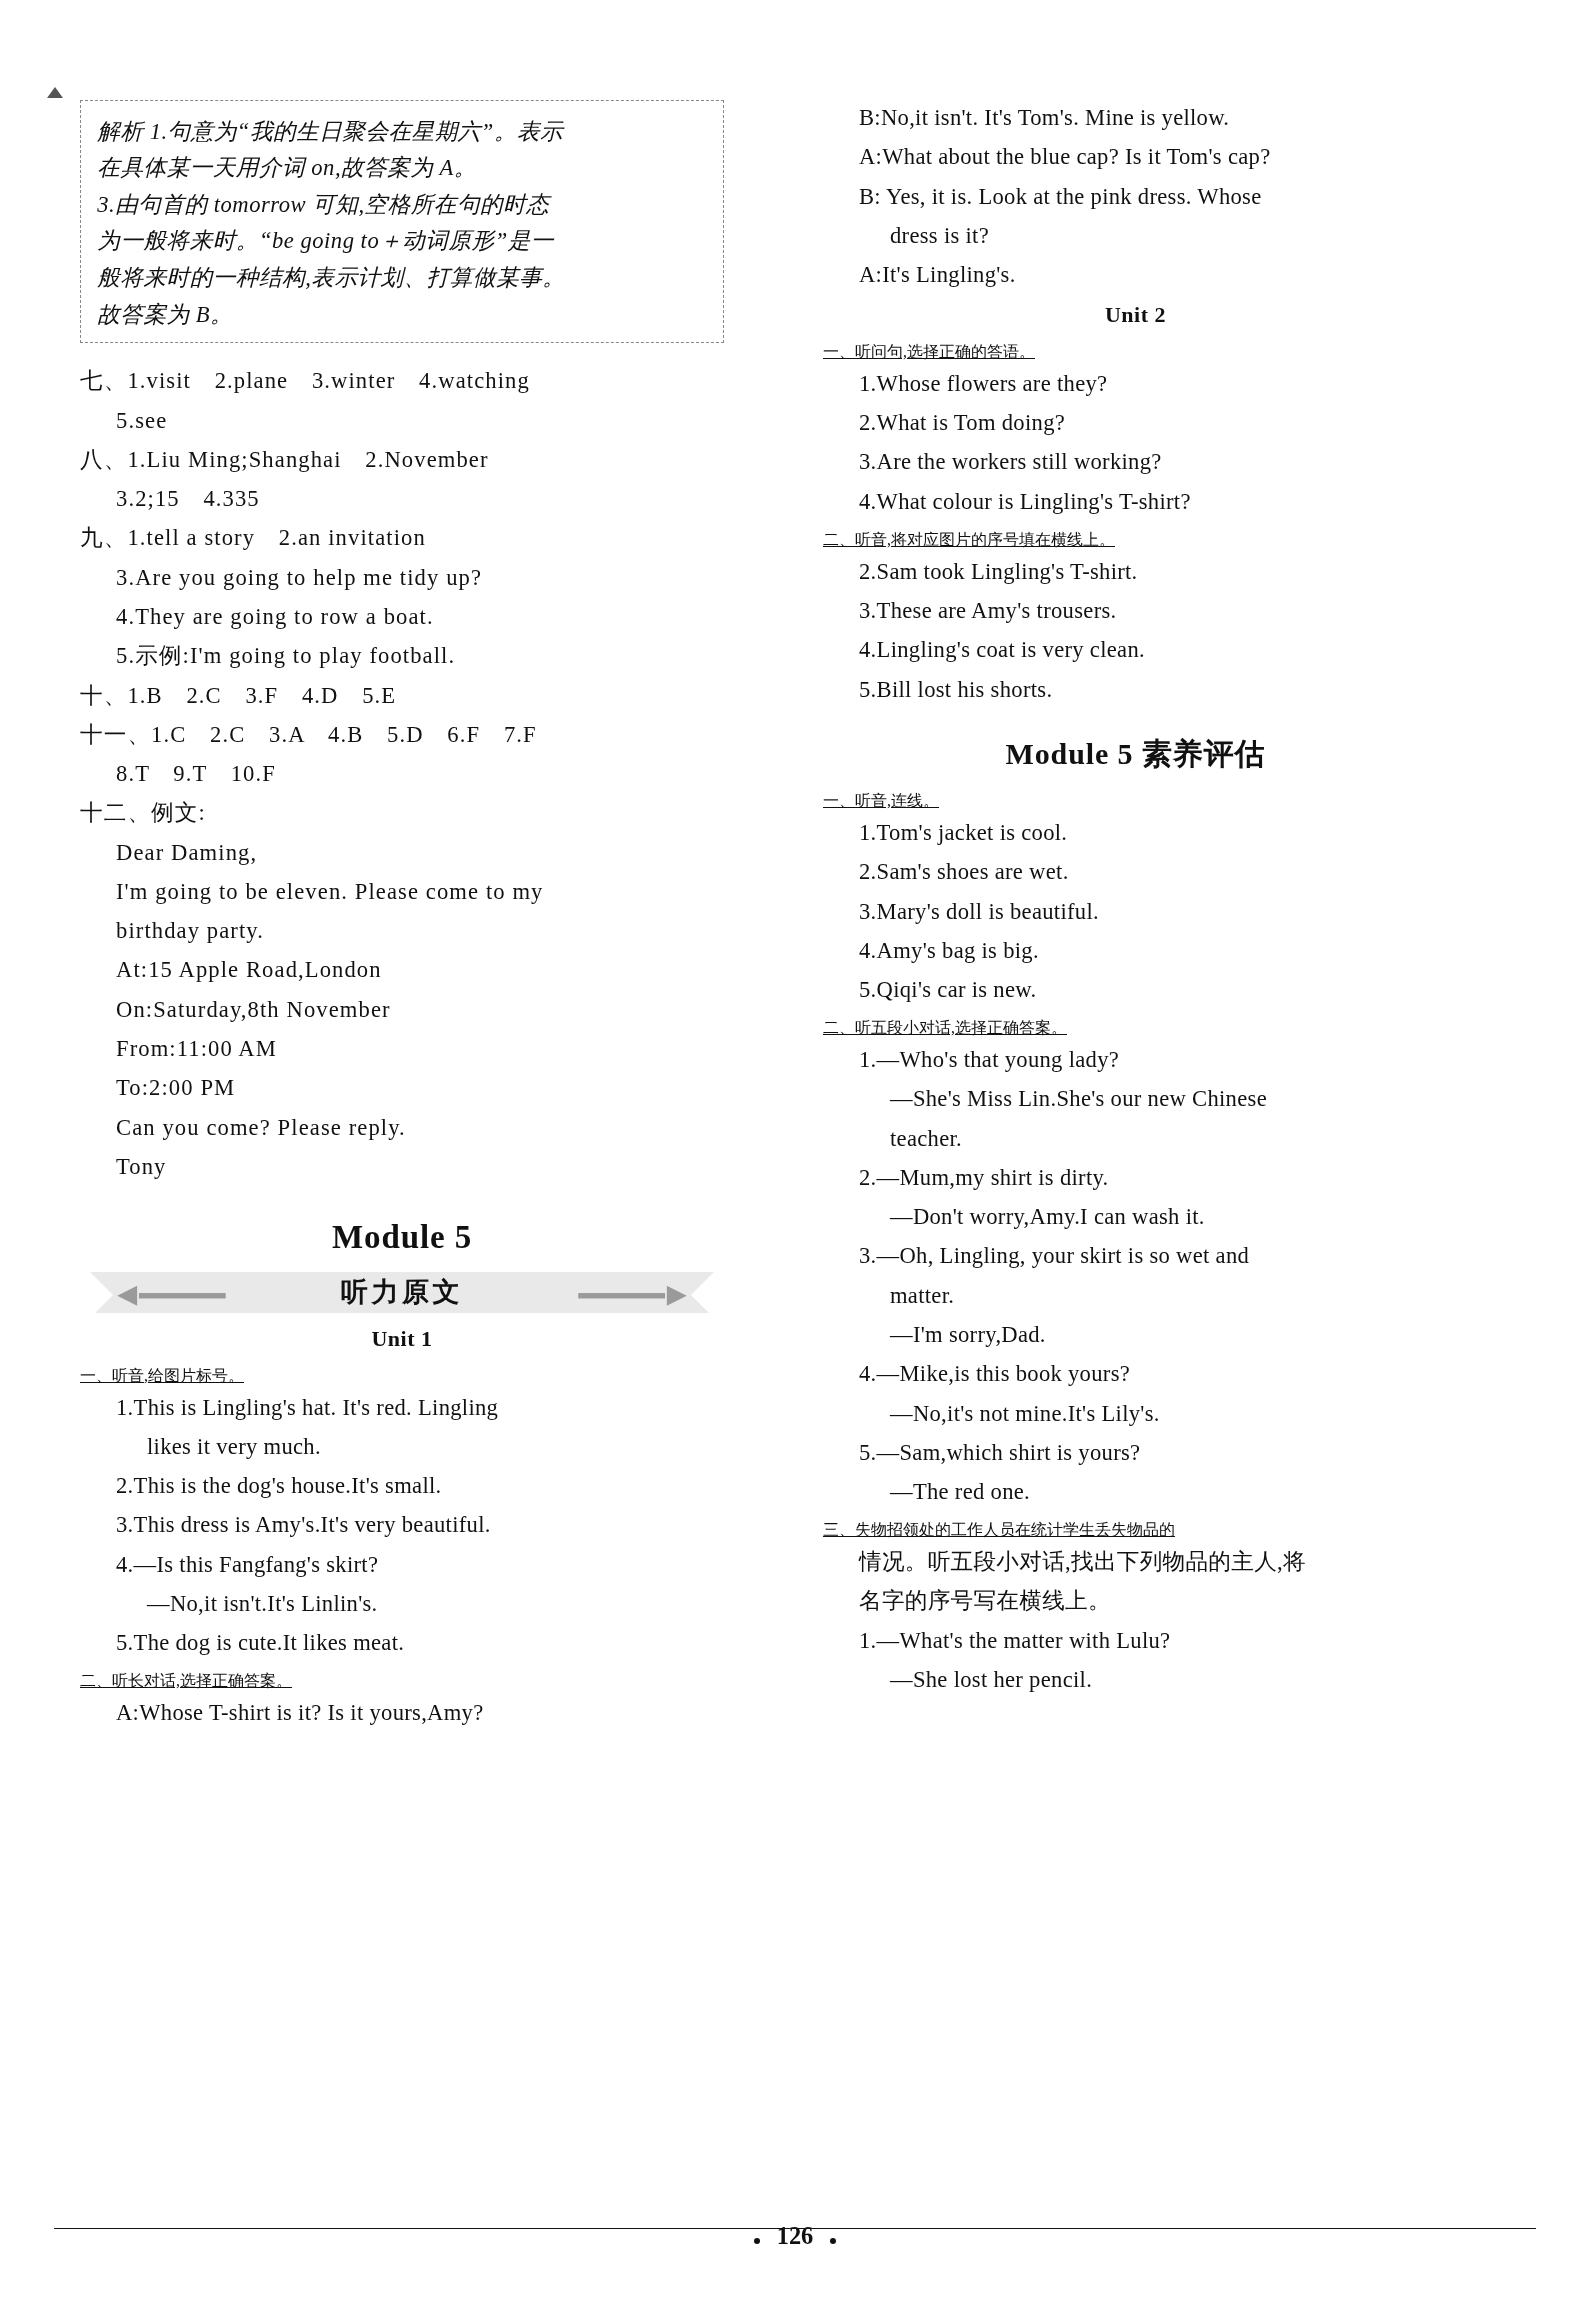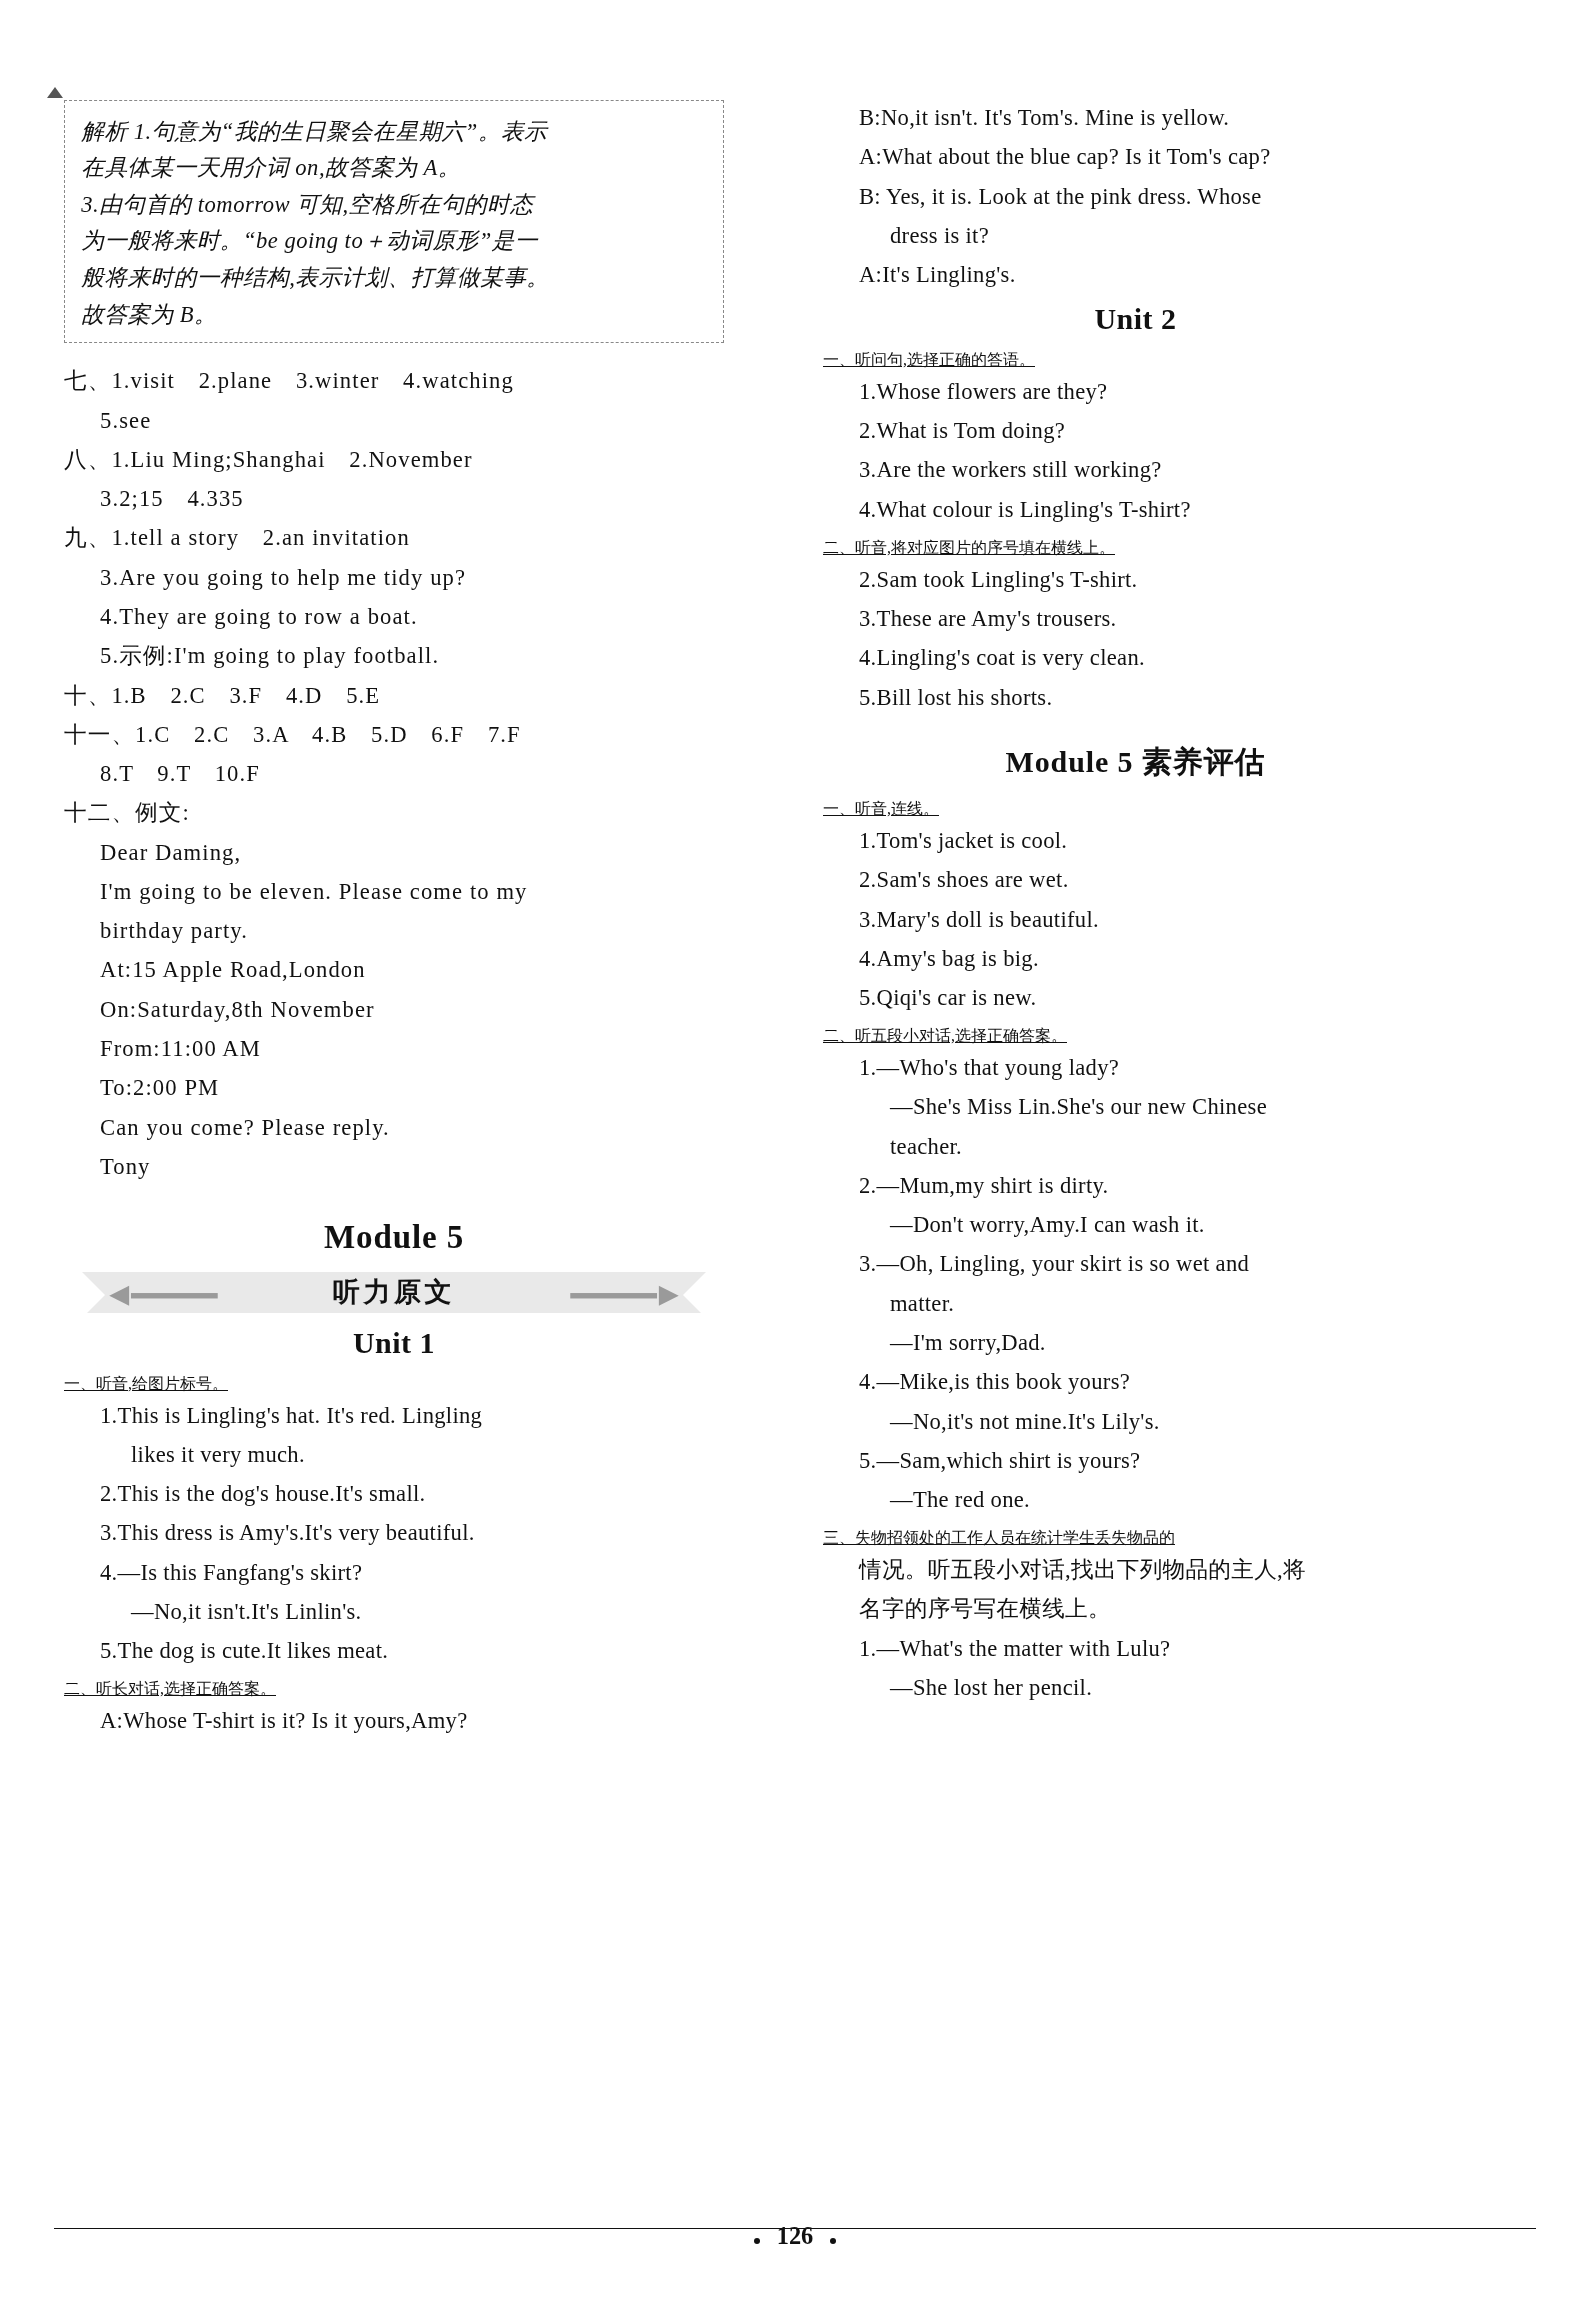--- a/index.html
+++ b/index.html
@@ -22,21 +22,21 @@
     left: 0;
     width: 1590px;
     height: 2108px;
     display: flex;
     flex-direction: row;
   }
   .col {
     width: 742px;
     box-sizing: border-box;
   }
-  .col-left { padding-left: 64px; padding-right: 18px; }
+  .col-left { padding-left: 80px; padding-right: 18px; }
   .col-right { padding-left: 81px; padding-right: 36px; }
 
   
   .analysis-box {
     border: 0.9px dashed #888;
     padding: 12.7px 16.3px 9px 16.3px;
     margin-bottom: 20px;
     font-family: "Liberation Serif", serif;
   }
   .analysis-line {
@@ -104,21 +104,21 @@
     top: 11.8px;
     width: 109px;
     height: 23.5px;
   }
   .ban-arrow-l { left: 27px; }
   .ban-arrow-r { right: 27px; }
   .ban-arrow-l svg, .ban-arrow-r svg { display: block; }
 
   .unit-title {
     text-align: center;
-    font-size: 30px;
+    font-size: 22px;
     font-weight: bold;
     margin: 9px 0 11px 0;
     letter-spacing: 0.5px;
   }
   .section-head {
     font-size: 16px;
     line-height: 1.58;
     margin: 7.2px 0 1.8px 0;
     text-decoration: underline;
   }

